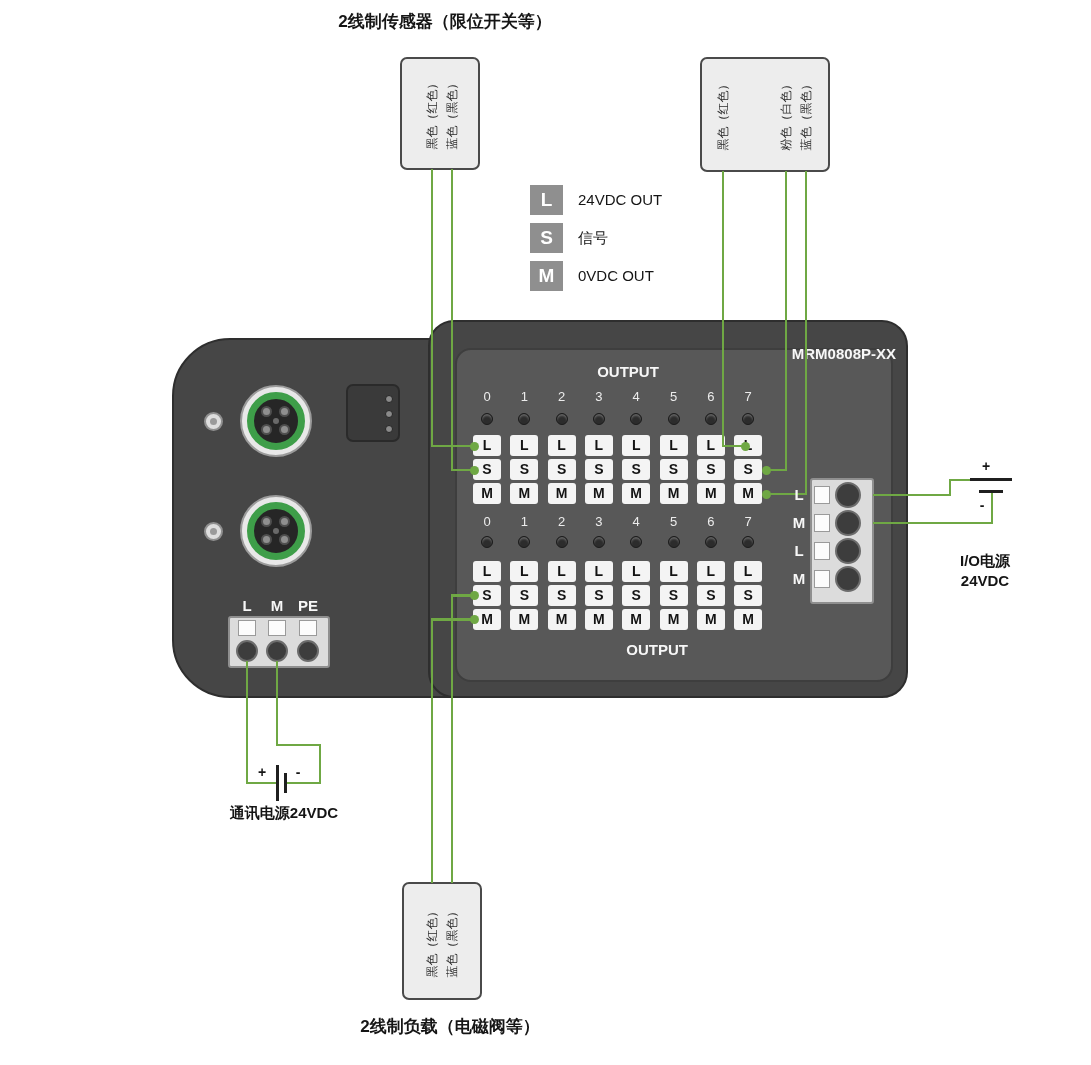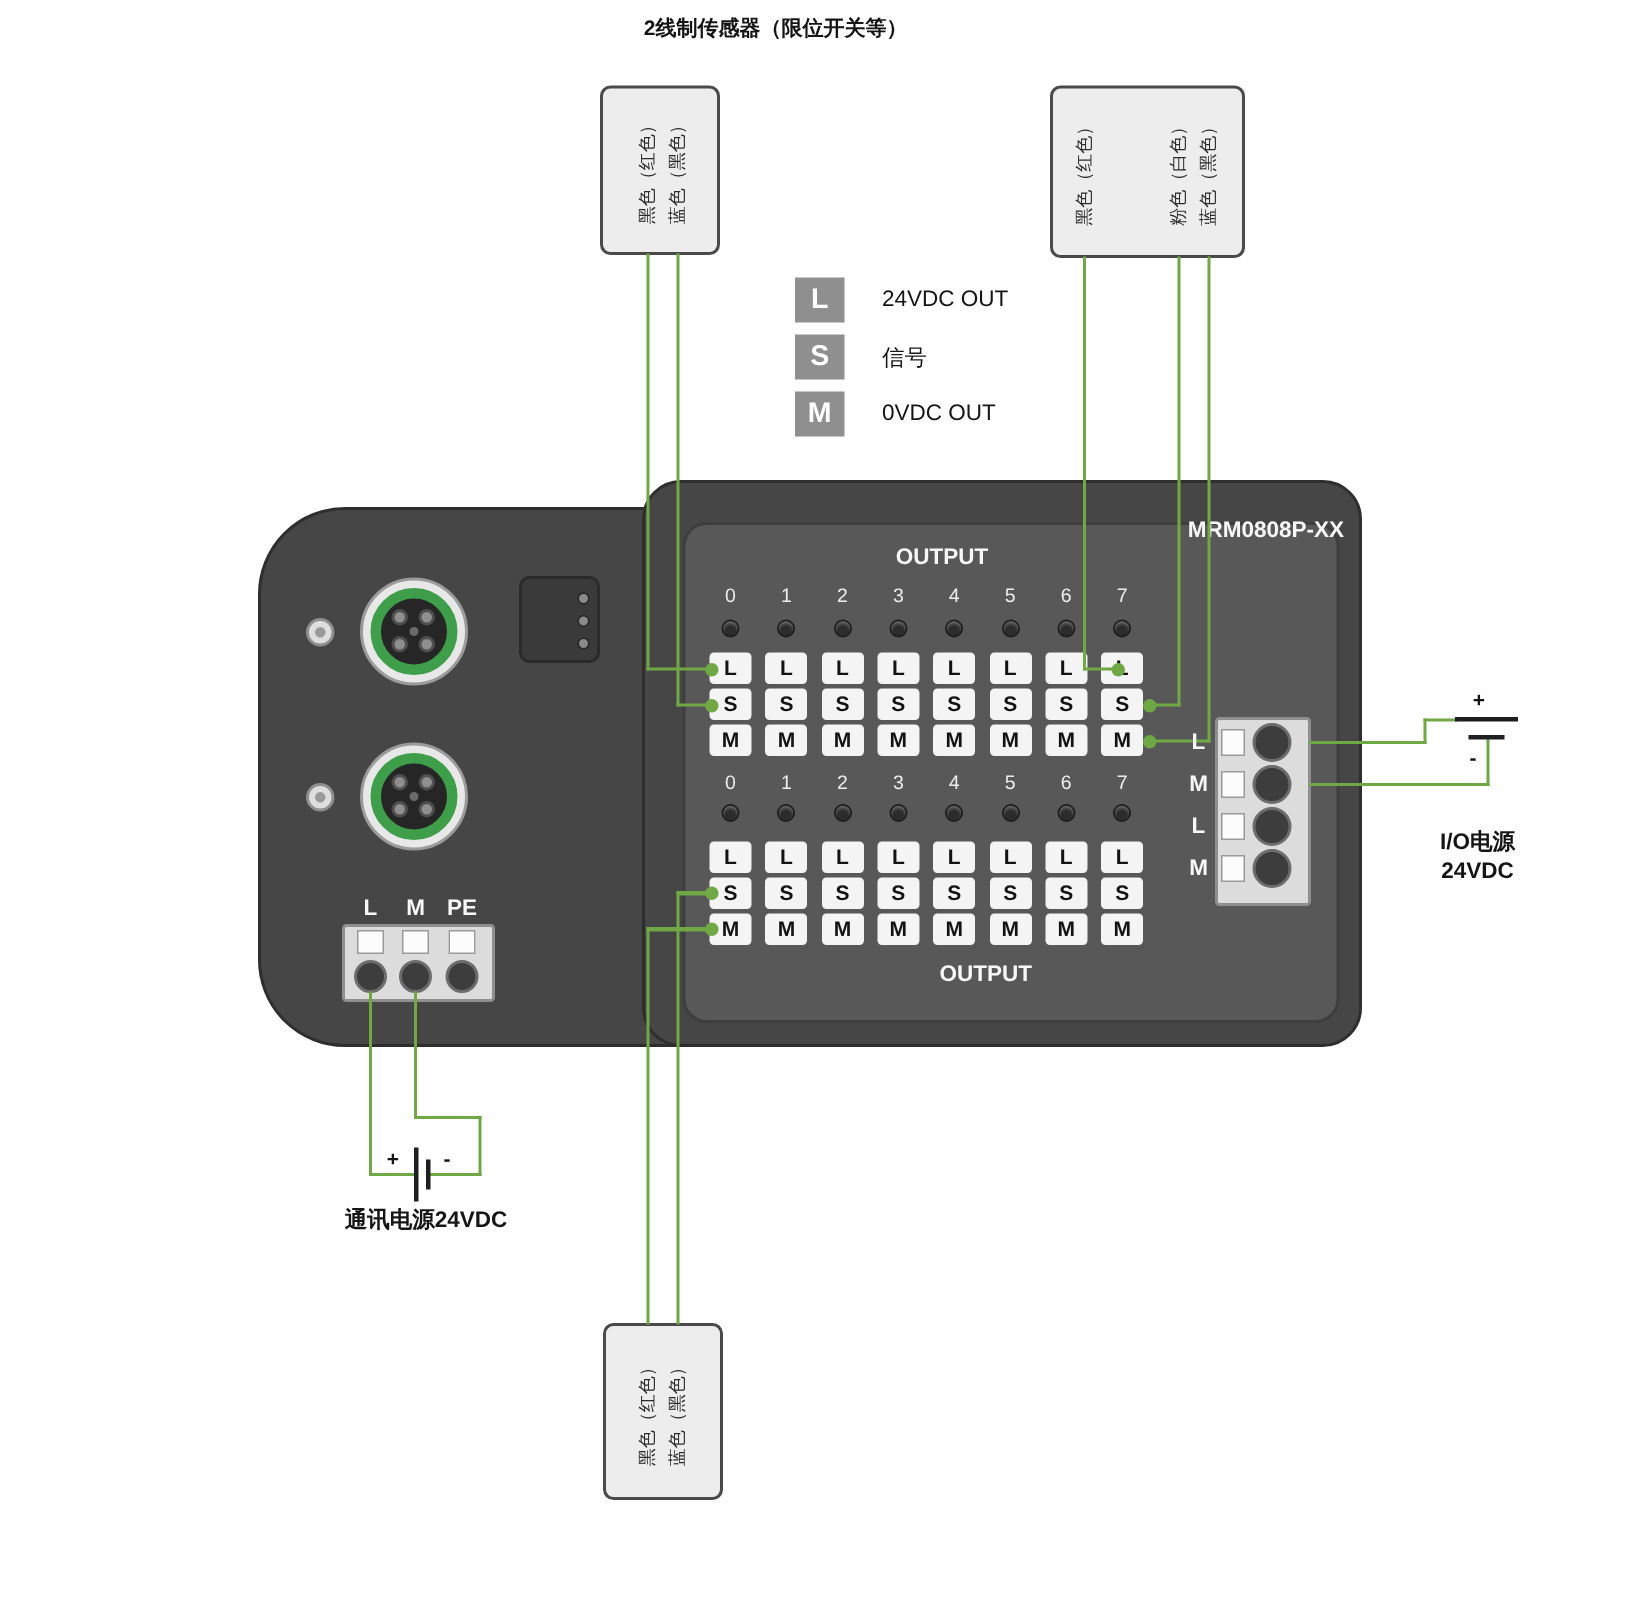--- a/index.html
+++ b/index.html
@@ -1,23 +1,23 @@
 <!DOCTYPE html>
 <html style="--wire: #6fa844; --body: #464646; --panel: #585858;"><head>
 <meta charset="utf-8">
 <style>
   html,body{margin:0;padding:0;}
   body{font-family:"Liberation Sans","DejaVu Sans",sans-serif;background:#fff;}
   #canvas{position:relative;width:1091px;height:1065px;background:#fff;overflow:hidden;}
   #canvas *{box-sizing:border-box;}
-  .title{position:absolute;font-size:14px;font-weight:bold;color:#151515;text-align:right;z-index:7;}
+  .title{position:absolute;font-size:17px;font-weight:bold;color:#151515;text-align:center;z-index:7;}
   .wbox{position:absolute;background:#ededed;border:2px solid #4a4a4a;border-radius:7px;z-index:4;}
   .vlabel{position:absolute;font-size:12px;color:#2b2b2b;text-align:center;white-space:nowrap;transform:rotate(-90deg);z-index:5;}
   .legend-key{position:absolute;width:33px;height:30px;background:#8f8f8f;color:#fff;font-weight:bold;font-size:19px;text-align:center;line-height:30px;z-index:4;}
-  .legend-desc{position:absolute;font-size:15px;color:#151515;z-index:4;margin-left:10px;}
+  .legend-desc{position:absolute;font-size:15px;color:#151515;z-index:4;}
   .body-left{position:absolute;left:172px;top:338px;width:298px;height:360px;background:var(--body,#464646);border:2px solid #2e2e2e;border-radius:58px 0 0 58px;z-index:1;}
   .body-right{position:absolute;left:428px;top:320px;width:480px;height:378px;background:var(--body,#464646);border:2px solid #2e2e2e;border-radius:26px;z-index:2;}
   .panel{position:absolute;left:455px;top:348px;width:438px;height:334px;background:var(--panel,#585858);border:2px solid #3e3e3e;border-radius:16px;z-index:3;}
   .ptext{position:absolute;color:#f7f7f7;font-weight:bold;font-size:15px;z-index:4;}
   .chan-num{position:absolute;width:24px;color:#ececec;font-size:13px;text-align:center;z-index:4;}
   .led{position:absolute;width:12px;height:12px;border-radius:50%;background:#2c2c2c;border:1px solid #1c1c1c;box-shadow:inset 0 2px 2px rgba(255,255,255,.25);z-index:4;}
   .cell{position:absolute;width:28px;height:21px;background:#f4f4f4;border-radius:3px;color:#131313;font-weight:bold;font-size:14px;text-align:center;line-height:21px;z-index:4;}
   .wire{position:absolute;background:var(--wire,#6fa844);z-index:5;}
   .dot{position:absolute;width:9px;height:9px;border-radius:50%;background:var(--wire,#6fa844);z-index:6;}
   .block{position:absolute;background:#dcdcdc;border:2px solid #8f8f8f;border-radius:3px;z-index:4;}
@@ -36,20 +36,21 @@
   .pscrew-in{position:absolute;left:4px;top:4px;width:7px;height:7px;border-radius:50%;background:#9a9a9a;}
   .auxblock{position:absolute;left:346px;top:384px;width:54px;height:58px;background:#3a3a3a;border:2px solid #2a2a2a;border-radius:7px;z-index:4;}
   .auxled{position:absolute;width:8px;height:8px;border-radius:50%;background:#8a8a8a;border:1px solid #262626;z-index:4;}
 </style>
 </head>
 <body>
 
 <div id="canvas">
 
   <div class="title" style="left:285px;top:10px;width:320px">2线制传感器（限位开关等）</div>
+  <div class="title" style="left:290px;top:1015px;width:320px">2线制负载（电磁阀等）</div>
 
   <div class="wbox" style="left:400px;top:57px;width:80px;height:113px"></div>
   <div class="wbox" style="left:700px;top:57px;width:130px;height:115px"></div>
   <div class="wbox" style="left:402px;top:882px;width:80px;height:118px"></div>
 
   <div class="body-left"></div>
   <div class="body-right"></div>
   <div class="panel"></div>
 
   <div class="ptext" style="left:736px;top:345px;width:160px;text-align:right">MRM0808P-XX</div>

